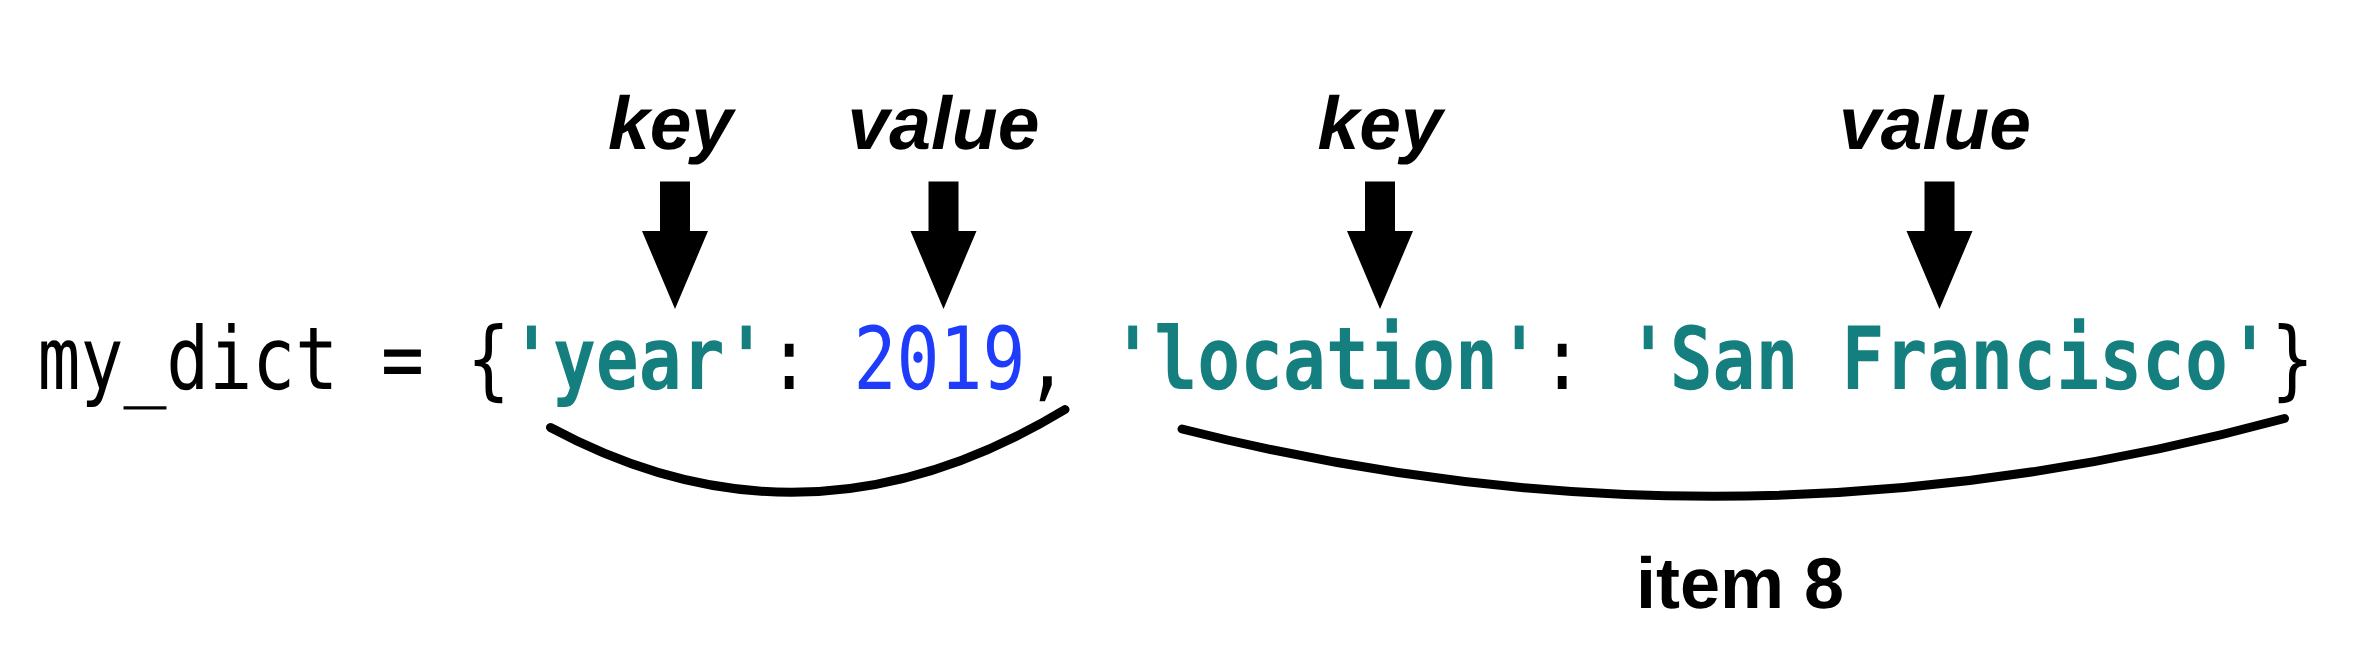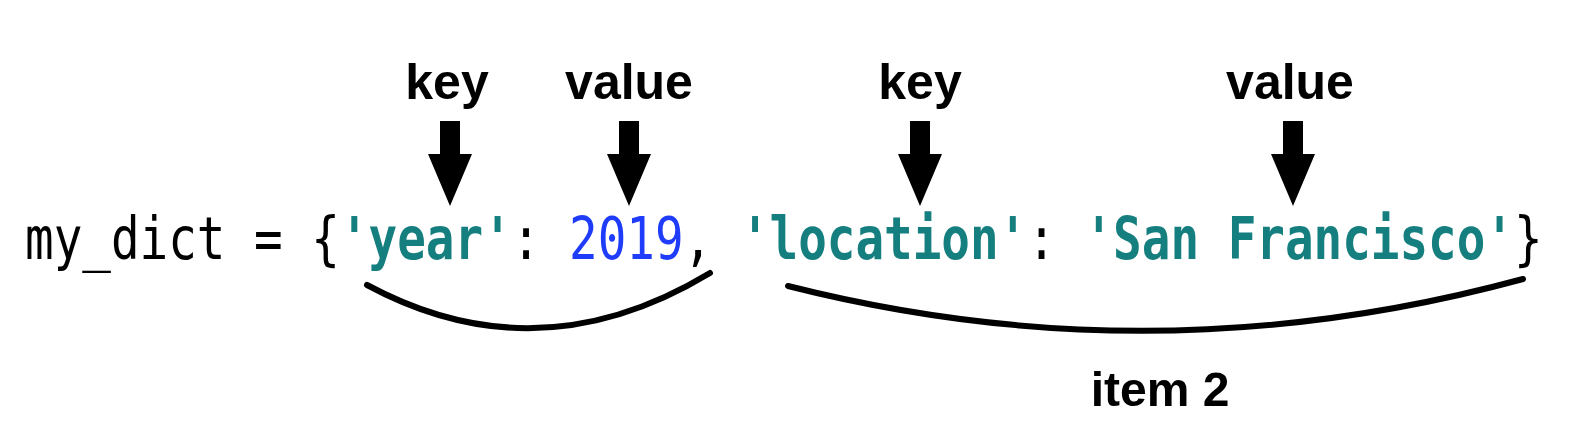--- a/index.html
+++ b/index.html
@@ -17,21 +17,21 @@
   }
   .annot-label {
     position: absolute;
     transform: translateX(-50%);
     font-weight: bold;
     font-size: 50px;
     line-height: 1;
     color: #000000;
     white-space: nowrap;
   }
-  .top-label { top: 57px; }
+  .top-label { top: 57px; font-style: italic; }
   .item-label { top: 366px; font-size: 48px; }
   .svg-layer {
     position: absolute;
     left: 0;
     top: 0;
     width: 1570px;
     height: 440px;
   }
   .code-line {
     position: absolute;
@@ -64,15 +64,15 @@
     <polygon fill="#000000" points="619,121 639,121 639,154 651,154 629,206 607,154 619,154"></polygon>
     <polygon fill="#000000" points="910,121 930,121 930,154 942,154 920,206 898,154 910,154"></polygon>
     <polygon fill="#000000" points="1283,121 1303,121 1303,154 1315,154 1293,206 1271,154 1283,154"></polygon>
 
     <path d="M 367 285 Q 538 377 710 273" fill="none" stroke="#000000" stroke-width="6" stroke-linecap="round"></path>
     <path d="M 788 286 Q 1155 379 1523 279" fill="none" stroke="#000000" stroke-width="6" stroke-linecap="round"></path>
   </svg>
 
   <div class="code-line"><span class="tok-plain">my_dict = {</span><span class="tok-string">'year'</span><span class="tok-plain">: </span><span class="tok-number">2019</span><span class="tok-plain">, </span><span class="tok-string">'location'</span><span class="tok-plain">: </span><span class="tok-string">'San Francisco'</span><span class="tok-plain">}</span></div>
 
-  <div class="annot-label item-label" style="left:1160px">item 2</div>
+  <div class="annot-label item-label" style="left:1160px">item 8</div>
 
 </div>
 
 </body></html>

